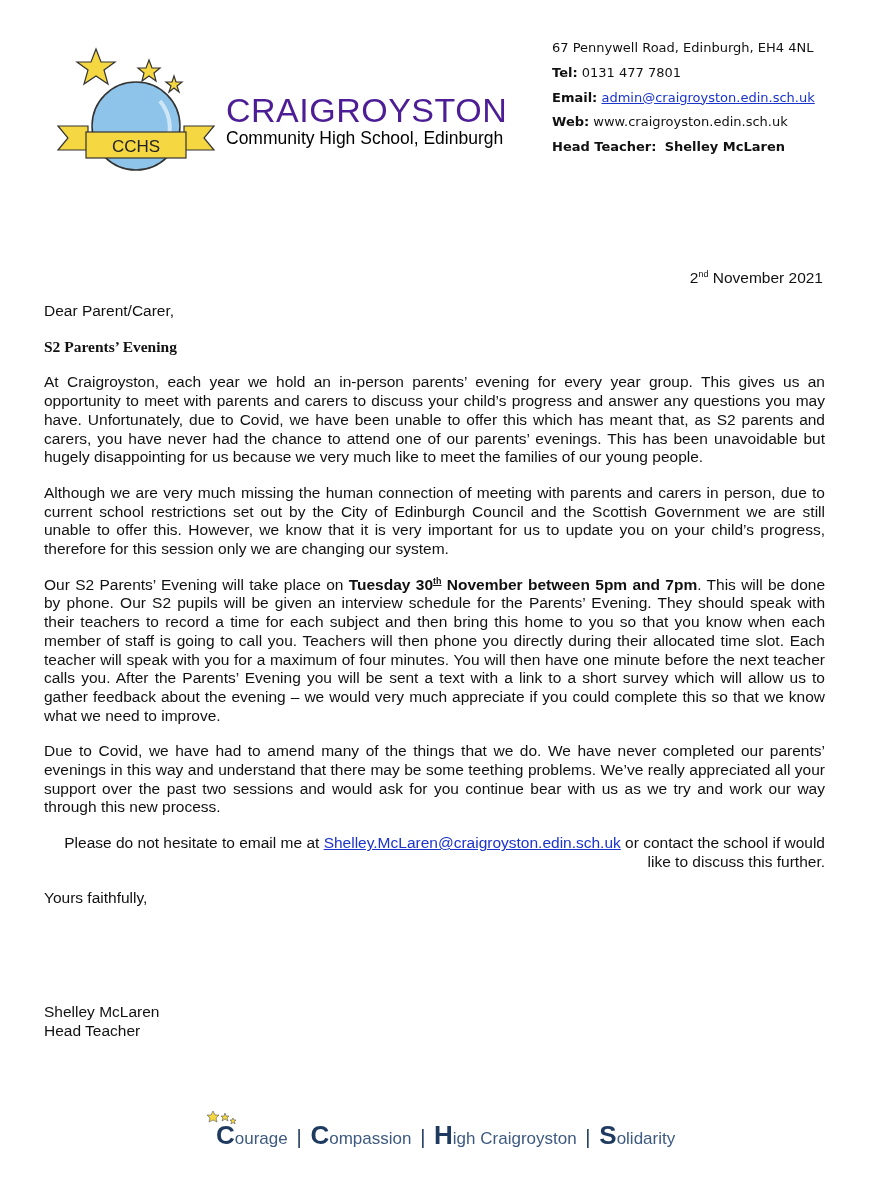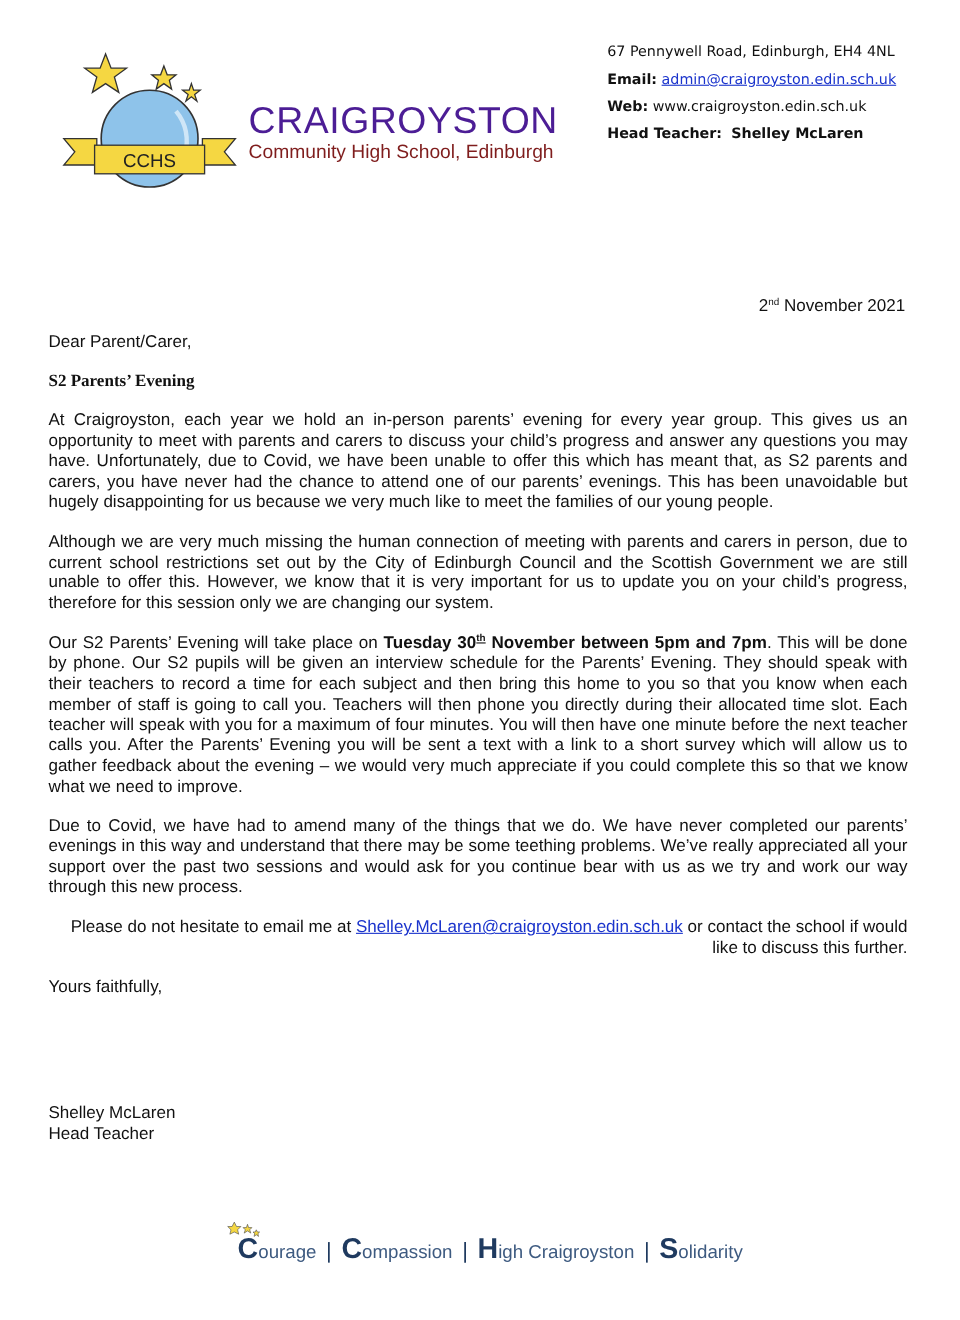--- a/index.html
+++ b/index.html
@@ -8,21 +8,21 @@
     font-family: "Liberation Sans", sans-serif; color: #111111;
   }
   .logo { position: absolute; left: 56px; top: 46px; width: 160px; height: 125px; }
   .school-name {
     position: absolute; left: 226px; top: 92px;
     font-family: "Liberation Sans", sans-serif; font-size: 34px; color: #4c1d95;
     letter-spacing: 0.5px; line-height: 36px;
   }
   .school-sub {
     position: absolute; left: 226px; top: 128px;
-    font-size: 17.5px; color: #7f1d1d; line-height: 20px;
+    font-size: 17.5px; color: #000000; line-height: 20px;
   }
   .contact {
     position: absolute; left: 552px; top: 36px;
     font-family: "DejaVu Sans", sans-serif; font-size: 13px; line-height: 24.8px; color: #111;
   }
   .contact .line { white-space: nowrap; }
   .contact b { font-weight: bold; }
   .contact a { color: #1a33cc; text-decoration: underline; }
   .date {
     position: absolute; right: 50px; top: 246px; font-size: 15.5px; margin-top: 23px;
@@ -67,20 +67,24 @@
   <rect x="30" y="86" width="100" height="26" fill="#f5d742" stroke="#333" stroke-width="1.2"></rect>
   <text x="80" y="106" text-anchor="middle" font-family="Liberation Sans, sans-serif" font-size="17" fill="#222">CCHS</text>
 </svg>
 
 <div class="school-name">CRAIGROYSTON</div>
 <div class="school-sub">Community High School, Edinburgh</div>
 
 <div class="contact">
   <div class="line">67 Pennywell Road, Edinburgh, EH4 4NL</div>
   <div class="line">
+    <b>Tel:</b>
+    <span>0131 477 7801</span>
+  </div>
+  <div class="line">
     <b>Email:</b>
     <a>admin@craigroyston.edin.sch.uk</a>
   </div>
   <div class="line">
     <b>Web:</b>
     <span>www.craigroyston.edin.sch.uk</span>
   </div>
   <div class="line">
     <b>Head Teacher:</b>&nbsp;
     <b>Shelley McLaren</b>

